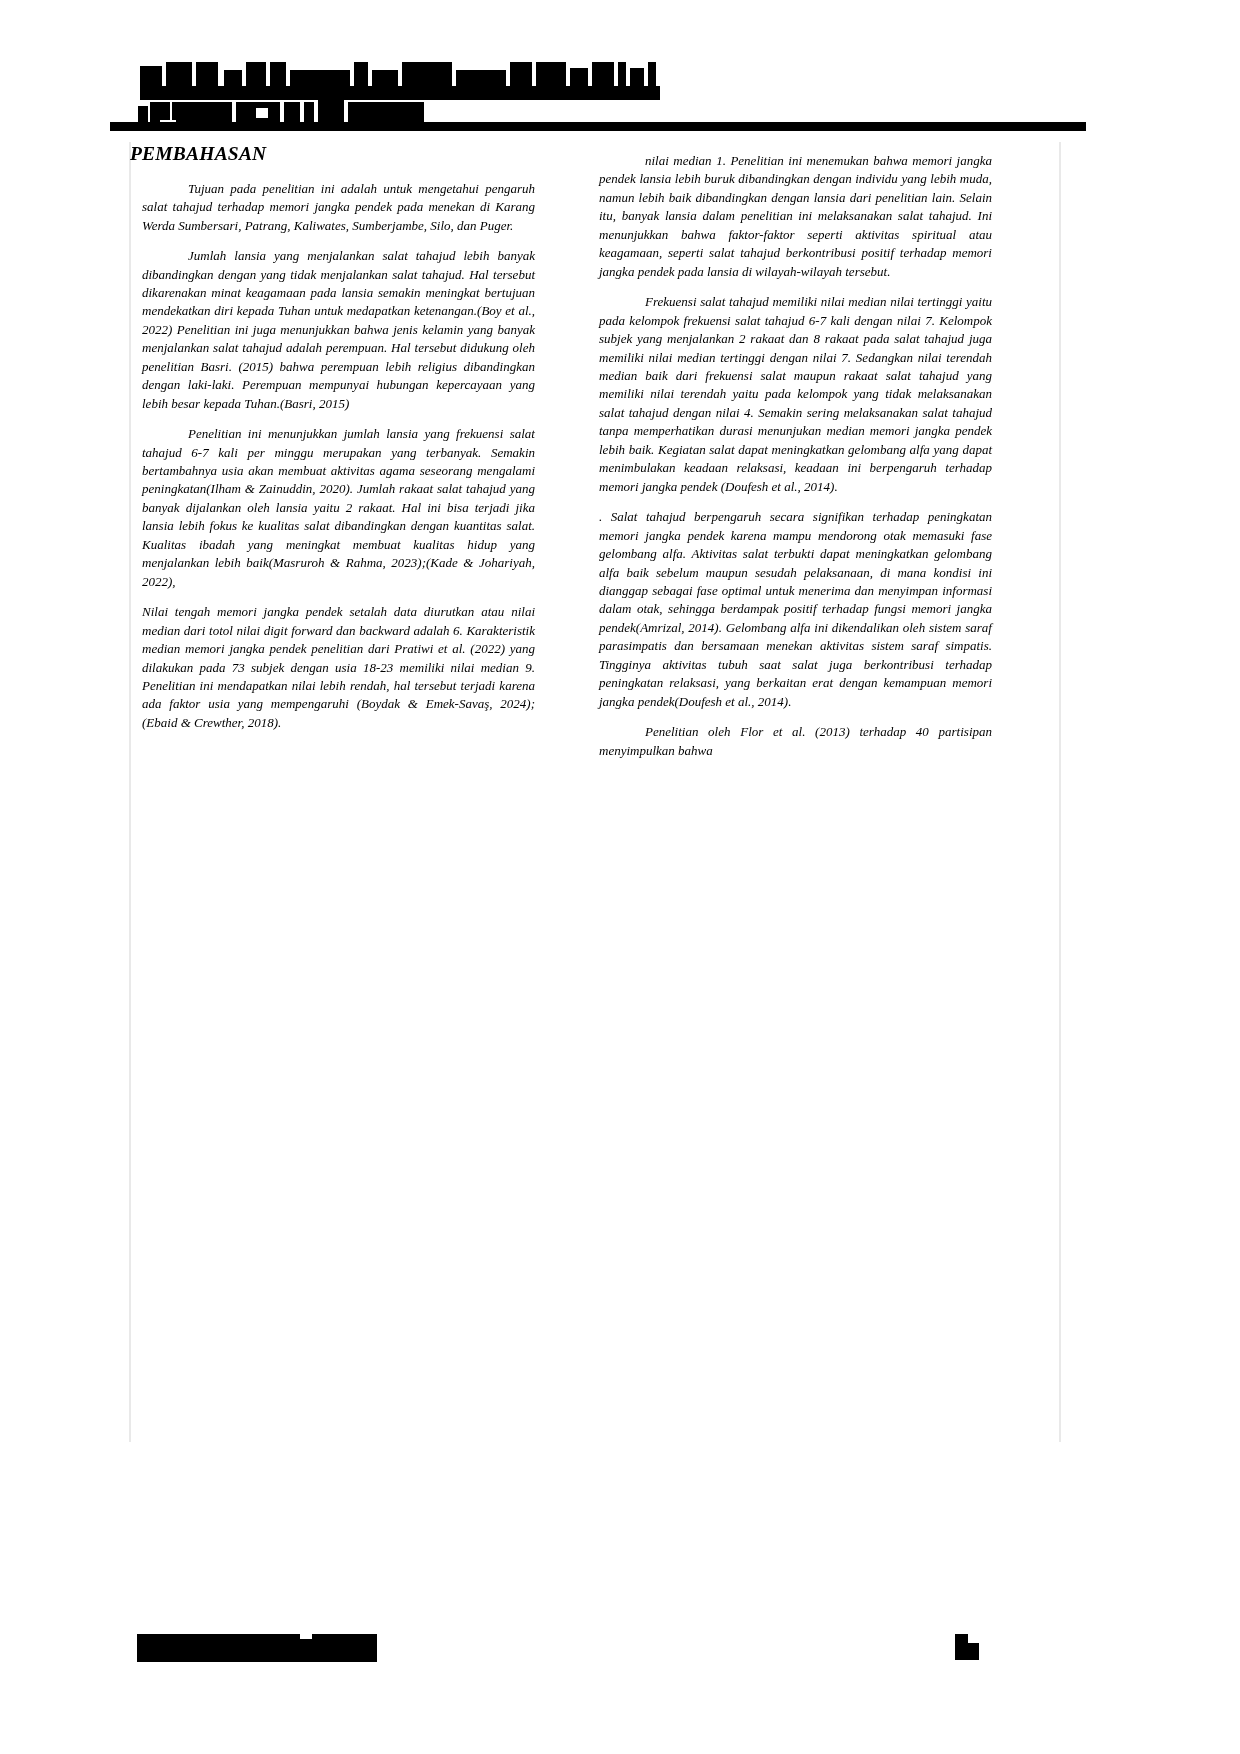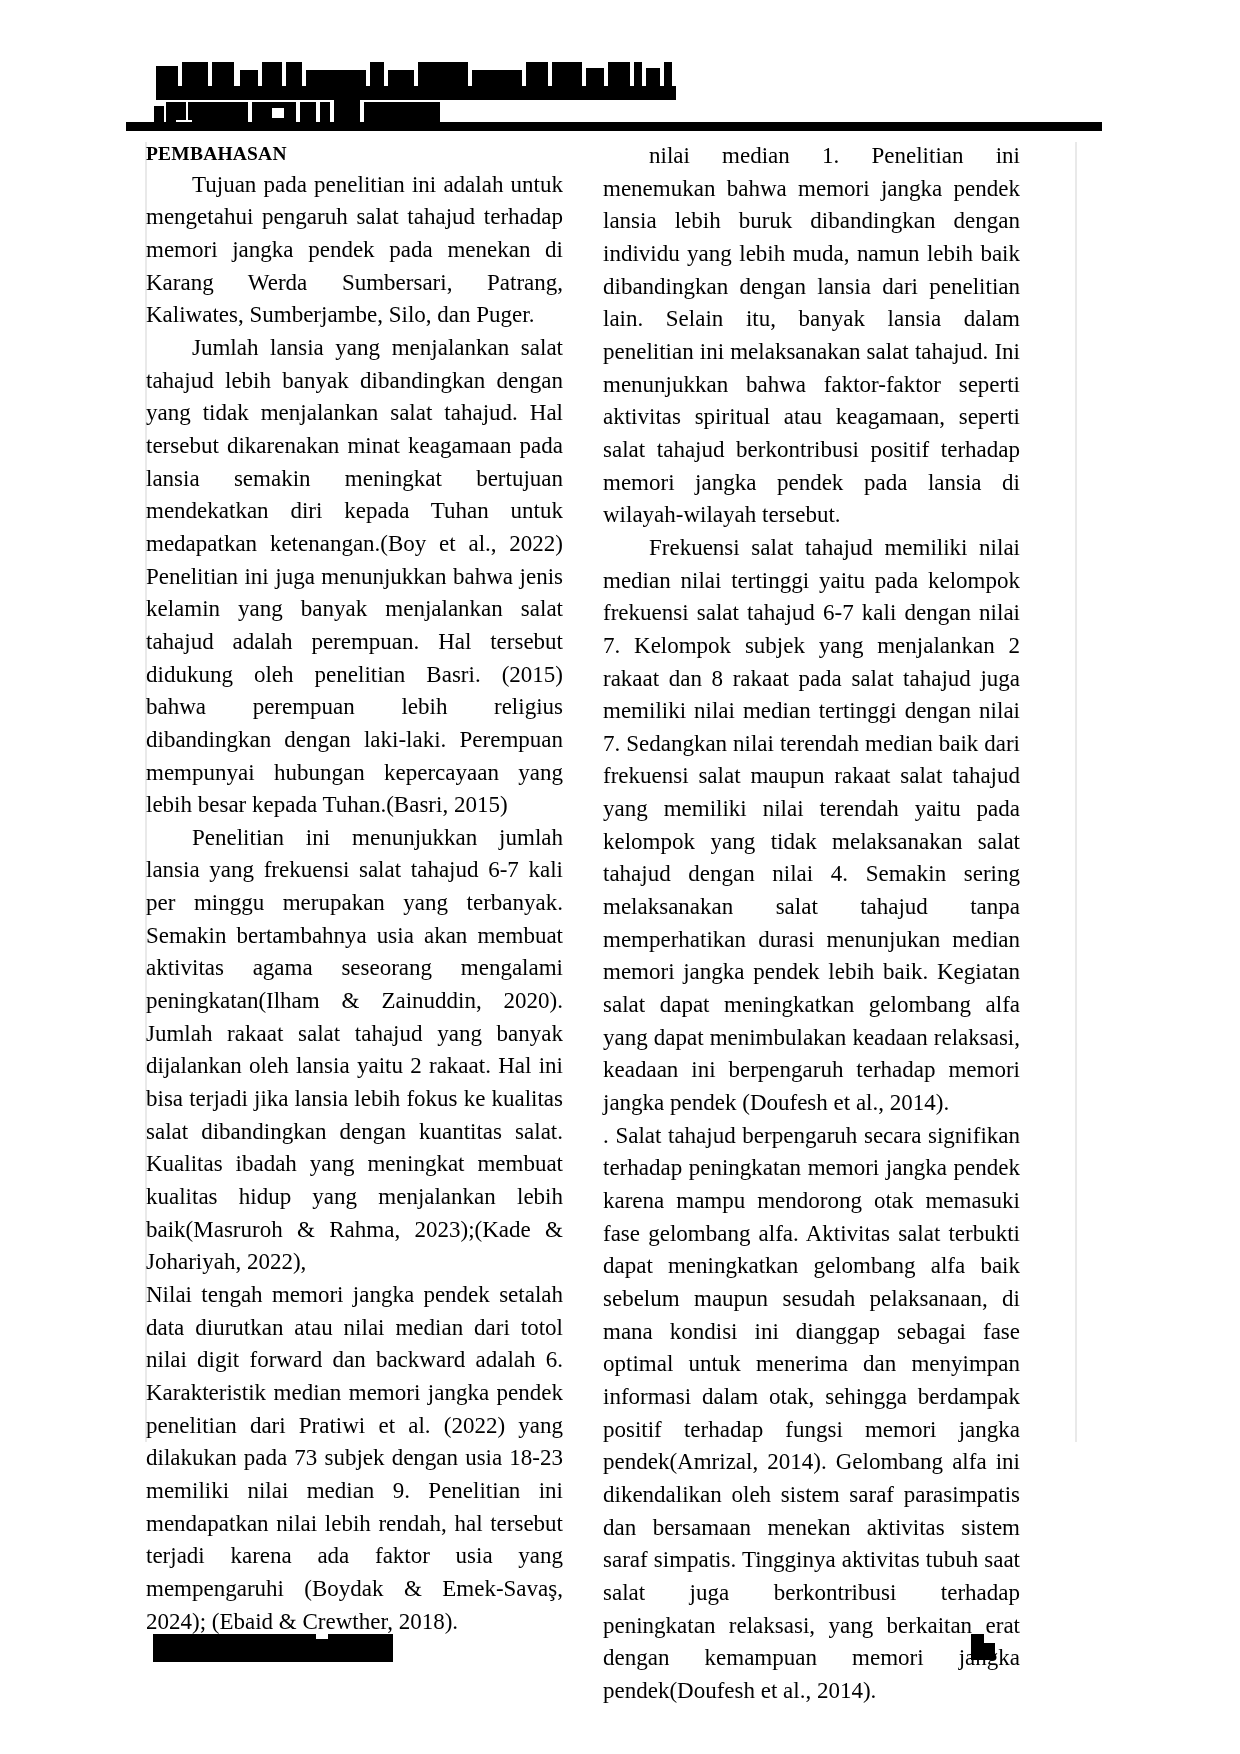--- a/index.html
+++ b/index.html
@@ -11,23 +11,24 @@
     width: 1240px;
     height: 1754px;
     position: relative;
     font-family: "Liberation Serif", "DejaVu Serif", serif;
     color: #000000;
     overflow: hidden;
   }
 
   .page {
     position: absolute;
-    left: 16px; top: 0;
+    left: 0; top: 0;
     width: 1072px;
     height: 1754px;
+    font-style: italic;
   }
 
   
   .header-redaction {
     position: absolute;
     left: 124px;
     top: 58px;
     width: 960px;
     height: 70px;
   }
@@ -75,22 +76,22 @@
 
   h2.section-heading {
     font-size: 19.5px;
     font-weight: bold;
     margin: 0 0 1px 0;
     line-height: 1.42;
     letter-spacing: 0.2px;
   }
 
   p.body-par {
-    margin: 0;
-    font-size: 23px;
+    margin: 12px;
+    font-size: 13px;
     line-height: 1.42;
     text-align: justify;
     text-justify: inter-word;
     hyphens: none;
   }
   p.indent {
     text-indent: 46px;
   }
 
   
@@ -178,20 +179,21 @@
       <p class="body-par indent">Tujuan pada penelitian ini adalah untuk mengetahui pengaruh salat tahajud terhadap memori jangka pendek pada menekan di Karang Werda Sumbersari, Patrang, Kaliwates, Sumberjambe, Silo, dan Puger.</p>
       <p class="body-par indent">Jumlah lansia yang menjalankan salat tahajud lebih banyak dibandingkan dengan yang tidak menjalankan salat tahajud. Hal tersebut dikarenakan minat keagamaan pada lansia semakin meningkat bertujuan mendekatkan diri kepada Tuhan untuk medapatkan ketenangan.(Boy et al., 2022) Penelitian ini juga menunjukkan bahwa jenis kelamin yang banyak menjalankan salat tahajud adalah perempuan. Hal tersebut didukung oleh penelitian Basri. (2015) bahwa perempuan lebih religius dibandingkan dengan laki-laki. Perempuan mempunyai hubungan kepercayaan yang lebih besar kepada Tuhan.(Basri, 2015)</p>
       <p class="body-par indent">Penelitian ini menunjukkan jumlah lansia yang frekuensi salat tahajud 6-7 kali per minggu merupakan yang terbanyak. Semakin bertambahnya usia akan membuat aktivitas agama seseorang mengalami peningkatan(Ilham &amp; Zainuddin, 2020). Jumlah rakaat salat tahajud yang banyak dijalankan oleh lansia yaitu 2 rakaat. Hal ini bisa terjadi jika lansia lebih fokus ke kualitas salat dibandingkan dengan kuantitas salat. Kualitas ibadah yang meningkat membuat kualitas hidup yang menjalankan lebih baik(Masruroh &amp; Rahma, 2023);(Kade &amp; Johariyah, 2022),</p>
       <p class="body-par">Nilai tengah memori jangka pendek setalah data diurutkan atau nilai median dari totol nilai digit forward dan backward adalah 6. Karakteristik median memori jangka pendek penelitian dari Pratiwi et al. (2022) yang dilakukan pada 73 subjek dengan usia 18-23 memiliki nilai median 9. Penelitian ini mendapatkan nilai lebih rendah, hal tersebut terjadi karena ada faktor usia yang mempengaruhi (Boydak &amp; Emek-Savaş, 2024); (Ebaid &amp; Crewther, 2018).</p>
     </div>
 
     <div class="column">
       <p class="body-par indent">nilai median 1. Penelitian ini menemukan bahwa memori jangka pendek lansia lebih buruk dibandingkan dengan individu yang lebih muda, namun lebih baik dibandingkan dengan lansia dari penelitian lain. Selain itu, banyak lansia dalam penelitian ini melaksanakan salat tahajud. Ini menunjukkan bahwa faktor-faktor seperti aktivitas spiritual atau keagamaan, seperti salat tahajud berkontribusi positif terhadap memori jangka pendek pada lansia di wilayah-wilayah tersebut.</p>
       <p class="body-par indent">Frekuensi salat tahajud memiliki nilai median nilai tertinggi yaitu pada kelompok frekuensi salat tahajud 6-7 kali dengan nilai 7. Kelompok subjek yang menjalankan 2 rakaat dan 8 rakaat pada salat tahajud juga memiliki nilai median tertinggi dengan nilai 7. Sedangkan nilai terendah median baik dari frekuensi salat maupun rakaat salat tahajud yang memiliki nilai terendah yaitu pada kelompok yang tidak melaksanakan salat tahajud dengan nilai 4. Semakin sering melaksanakan salat tahajud tanpa memperhatikan durasi menunjukan median memori jangka pendek lebih baik. Kegiatan salat dapat meningkatkan gelombang alfa yang dapat menimbulakan keadaan relaksasi, keadaan ini berpengaruh terhadap memori jangka pendek (Doufesh et al., 2014).</p>
       <p class="body-par">.        Salat tahajud berpengaruh secara signifikan terhadap peningkatan memori jangka pendek karena mampu mendorong otak memasuki fase gelombang alfa. Aktivitas salat terbukti dapat meningkatkan gelombang alfa baik sebelum maupun sesudah pelaksanaan, di mana kondisi ini dianggap sebagai fase optimal untuk menerima dan menyimpan informasi dalam otak, sehingga berdampak positif terhadap fungsi memori jangka pendek(Amrizal, 2014). Gelombang alfa ini dikendalikan oleh sistem saraf parasimpatis dan bersamaan menekan aktivitas sistem saraf simpatis. Tingginya aktivitas tubuh saat salat juga berkontribusi terhadap peningkatan relaksasi, yang berkaitan erat dengan kemampuan memori jangka pendek(Doufesh et al., 2014).</p>
+      <p class="body-par indent">Penelitian oleh Flor et al. (2013) terhadap 40 partisipan menyimpulkan bahwa</p>
     </div>
 
   </div>
 
   <div class="footer-bar-left"></div>
   <div class="footer-bar-left-notch"></div>
   <div class="footer-bar-right"></div>
   <div class="footer-bar-right-notch"></div>
 
 </div>

